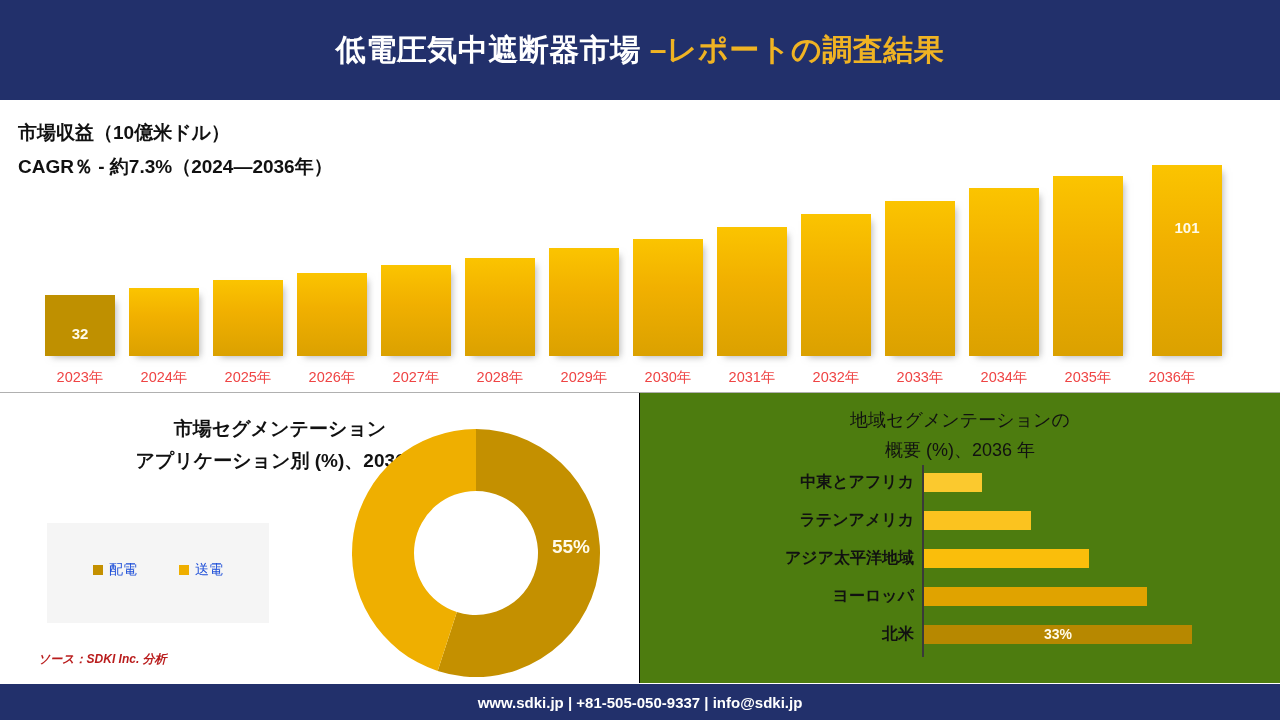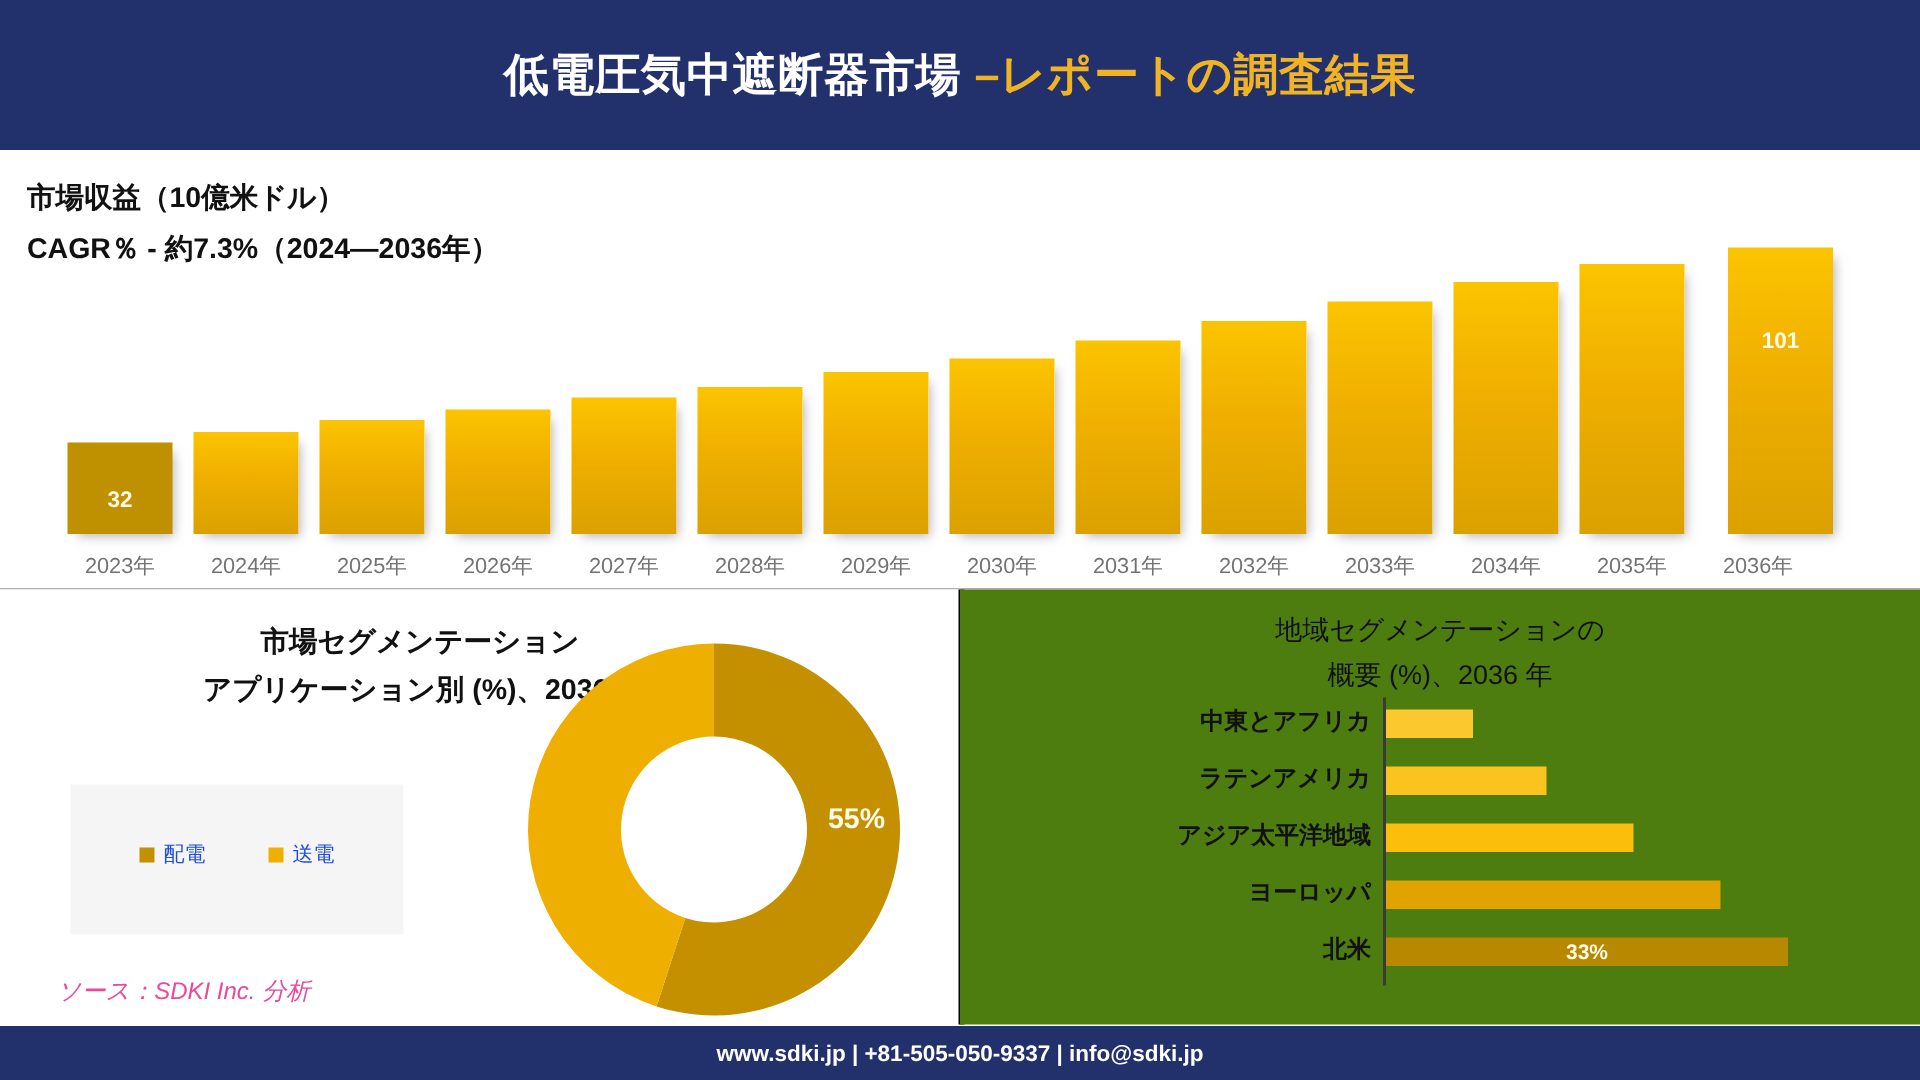--- a/index.html
+++ b/index.html
@@ -52,21 +52,21 @@
   .bar.first{
     background:#bf9000;
     box-shadow:4px 4px 7px -3px rgba(120,120,120,.55);
   }
   .bar-value{
     position:absolute;left:0;width:100%;text-align:center;
     color:#fffbe8;font-size:15px;font-weight:bold;
   }
   .bar-label{
     position:absolute;bottom:-31px;left:-6px;width:82px;text-align:center;
-    font-size:14.5px;color:#737373;white-space:nowrap;
+    font-size:14.5px;color:#ef4444;white-space:nowrap;
   }
 
   
   .left-panel{
     position:absolute;left:0;top:393px;width:639px;height:290px;
     background:#ffffff;border-right:4px solid #000000;
   }
   .seg-title{
     position:absolute;left:0;top:20px;width:560px;text-align:center;
     font-size:19px;font-weight:bold;color:#111;line-height:32px;
@@ -78,21 +78,21 @@
   }
   .legend-row{
     position:absolute;left:0;top:38px;width:222px;
     display:flex;justify-content:center;gap:42px;
   }
   .legend-item{display:flex;align-items:center;gap:6px;}
   .legend-swatch{width:10px;height:10px;display:inline-block;}
   .legend-text{font-size:14px;color:#1d4ed8;}
   .source{
     position:absolute;left:38px;top:258px;
-    font-size:16px;font-style:italic;font-weight:normal;color:#ec4899;
+    font-size:12px;font-style:italic;font-weight:bold;color:#b91c1c;
     white-space:nowrap;
   }
   .donut-wrap{
     position:absolute;left:338px;top:35px;width:276px;height:250px;
   }
   .donut-pct{
     position:absolute;right:24px;top:108px;
     font-size:19px;font-weight:bold;color:#fffbe8;
   }
 

